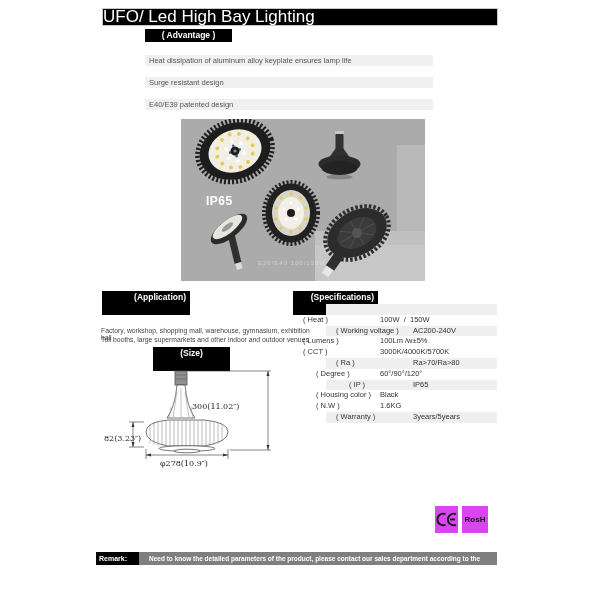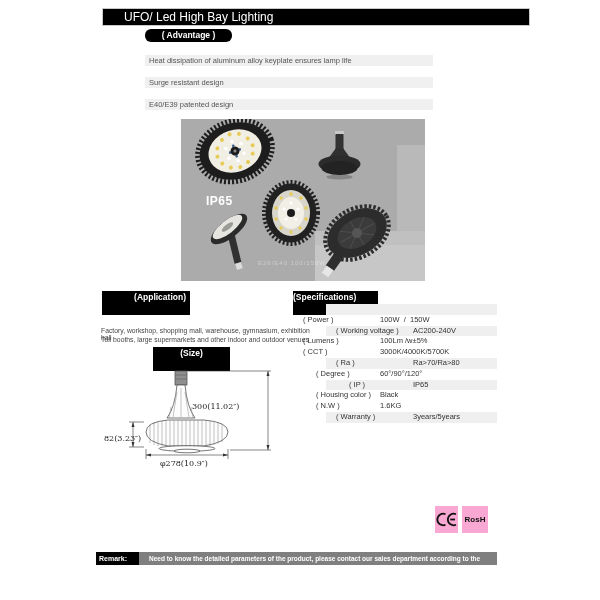--- a/index.html
+++ b/index.html
@@ -1,46 +1,46 @@
 <!DOCTYPE html>
 <html><head>
 <meta charset="utf-8">
 <style>
   html,body{margin:0;padding:0;background:#fff;}
   body{width:600px;height:600px;position:relative;font-family:"Liberation Sans",sans-serif;overflow:hidden;}
   [data-name]{box-sizing:border-box;}
 
-  .title-bar{position:absolute;left:103px;top:9px;width:426px;height:16px;background:#000;color:#fff;
-    font-size:12px;line-height:16px;padding-left:21px;box-shadow:0 0 0 1px #c9c9c9;}
+  .title-bar{position:absolute;left:103px;top:9px;width:394px;height:16px;background:#000;color:#fff;
+    font-size:17px;line-height:16px;padding-left:0;box-shadow:0 0 0 1px #c9c9c9;}
   .section-box{position:absolute;background:#000;color:#fff;font-weight:bold;font-size:8.5px;height:24px;line-height:12px;}
-  .advantage-box{left:145px;top:29px;width:87px;height:13px;line-height:13px;text-align:center;border-radius:6px;}
+  .advantage-box{left:145px;top:29px;width:87px;height:13px;line-height:13px;text-align:center;}
   .adv-bar{position:absolute;left:145px;width:288px;height:11px;background:#f0f0f0;color:#555;
     font-size:7.5px;line-height:11px;padding-left:4px;}
 
   .photo{position:absolute;left:181px;top:119px;width:244px;height:162px;background:#ababab;overflow:hidden;}
   .photo svg{position:absolute;left:0;top:0;}
   .ip-label{position:absolute;left:25px;top:75px;color:#fff;font-weight:bold;font-size:12px;letter-spacing:0.5px;}
   .watermark{position:absolute;left:0;top:141px;width:222px;text-align:center;color:rgba(255,255,255,0.4);
     font-size:6px;letter-spacing:1px;}
 
   .application-box{left:102px;top:291px;width:88px;text-align:right;padding-right:4px;}
   .app-line{position:absolute;left:101px;width:210px;font-size:6.8px;color:#444;}
   .size-box{left:113px;top:347px;width:77px;text-align:center;margin-left:40px;}
   .size-diagram{position:absolute;left:98px;top:362px;overflow:visible;}
   .dim-text{font-family:"DejaVu Serif",serif;font-size:8px;fill:#222;}
 
-  .spec-box{left:293px;top:291px;width:85px;text-align:left;padding-right:4px;}
+  .spec-box{left:293px;top:291px;width:85px;text-align:right;padding-right:4px;}
   .spec-table{position:absolute;left:293px;top:304px;width:204px;}
   .spec-row{position:relative;height:10.8px;line-height:10.8px;font-size:7.5px;color:#333;}
   .spec-row.gray{background:#efefef;margin-left:33px;}
   .spec-label{position:absolute;left:10px;white-space:pre;}
   .spec-row.indent .spec-label{left:23px;}
   .spec-value{position:absolute;left:87px;white-space:pre;}
 
-  .cert-box{position:absolute;top:506px;height:27px;background:#f9a8d4;}
+  .cert-box{position:absolute;top:506px;height:27px;background:#d946ef;}
   .ce-box{left:435px;width:23px;}
   .rosh-box{left:462px;width:26px;color:#111;font-weight:bold;font-size:8px;line-height:27px;text-align:center;}
 
   .remark-label{position:absolute;left:96px;top:552px;width:43px;height:13px;background:#000;color:#fff;
     font-weight:bold;font-size:7px;line-height:13px;padding-left:3px;}
   .remark-bar{position:absolute;left:139px;top:552px;width:358px;height:13px;background:#7f7f7f;color:#fff;
     font-size:6.5px;line-height:13px;padding-left:10px;font-weight:bold;}
 </style>
 </head>
 <body>
@@ -228,21 +228,21 @@
   <text class="dim-text" x="94" y="47" data-name="dim-height">300(11.02″)</text>
   <text class="dim-text" x="6" y="79" data-name="dim-disc-height">82(3.23″)</text>
   <text class="dim-text" x="62" y="104" data-name="dim-diameter">φ278(10.9″)</text>
 </svg>
 
 <div class="section-box spec-box" data-name="specifications-header">(Specifications)</div>
 <div class="spec-table" data-name="spec-table">
   <div class="spec-row gray" data-name="spec-spacer-row"></div>
   <div data-name="spec-table-rows">
       <div class="spec-row" data-name="spec-row">
-        <span class="spec-label" data-name="spec-label">( Power )</span>
+        <span class="spec-label" data-name="spec-label">( Heat )</span>
         <span class="spec-value" data-name="spec-value">100W  /  150W</span>
       </div>
       <div class="spec-row gray" data-name="spec-row">
         <span class="spec-label" data-name="spec-label">( Working voltage )</span>
         <span class="spec-value" data-name="spec-value">AC200-240V</span>
       </div>
       <div class="spec-row" data-name="spec-row">
         <span class="spec-label" data-name="spec-label">( Lumens )</span>
         <span class="spec-value" data-name="spec-value">100Lm /w±5%</span>
       </div>

